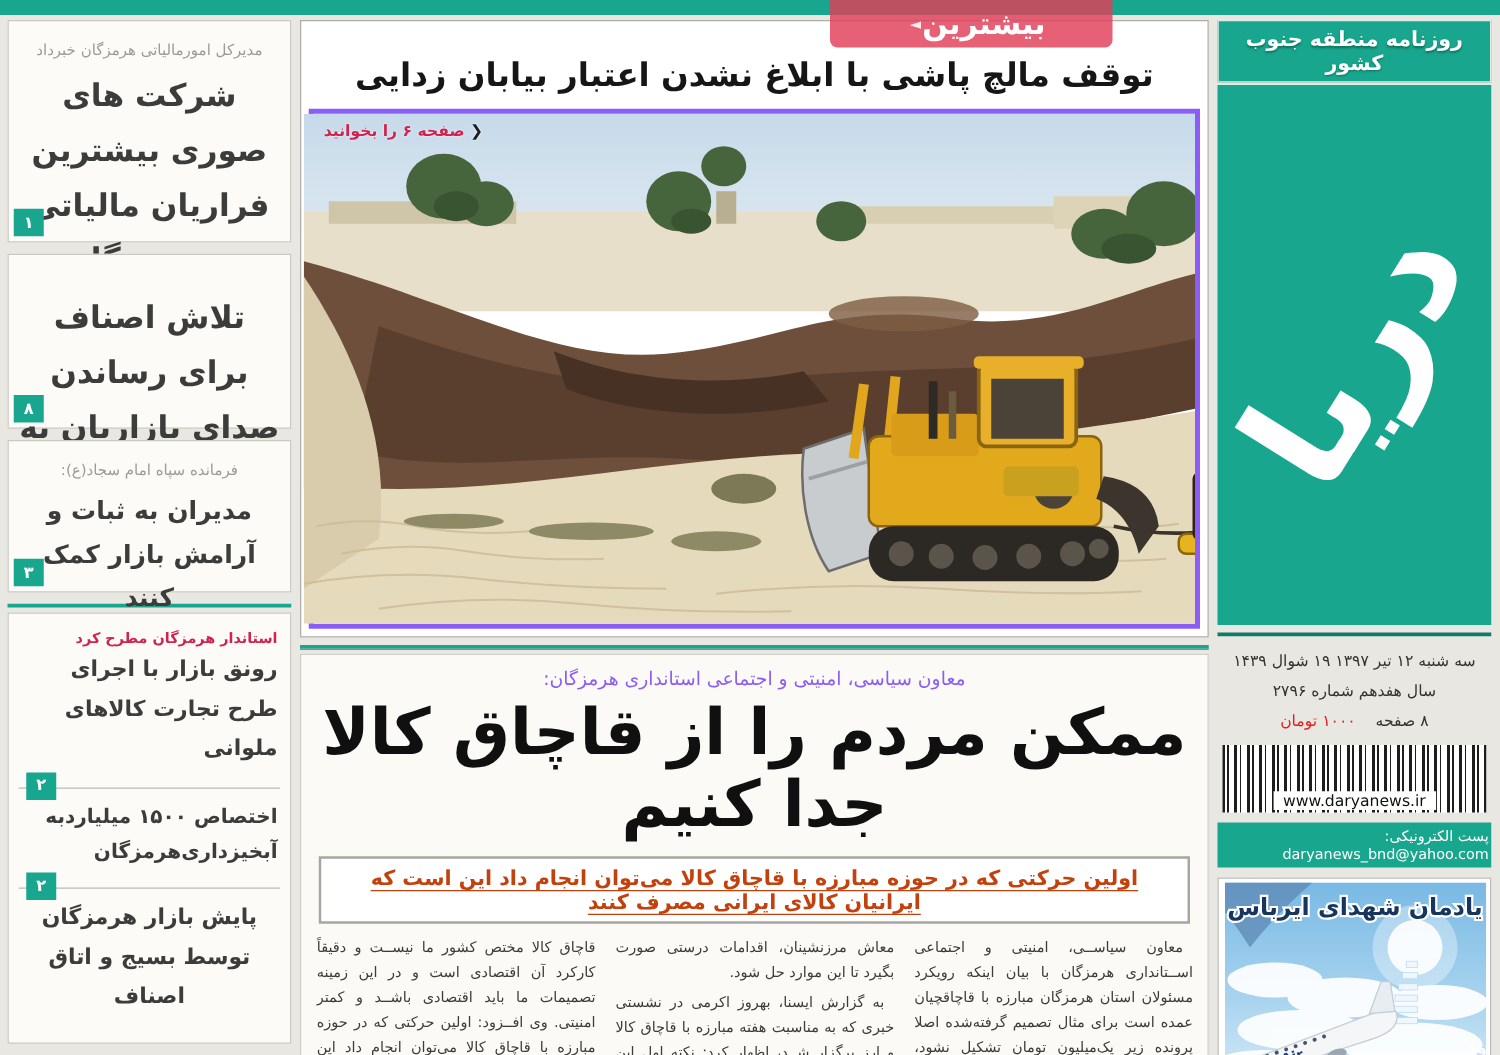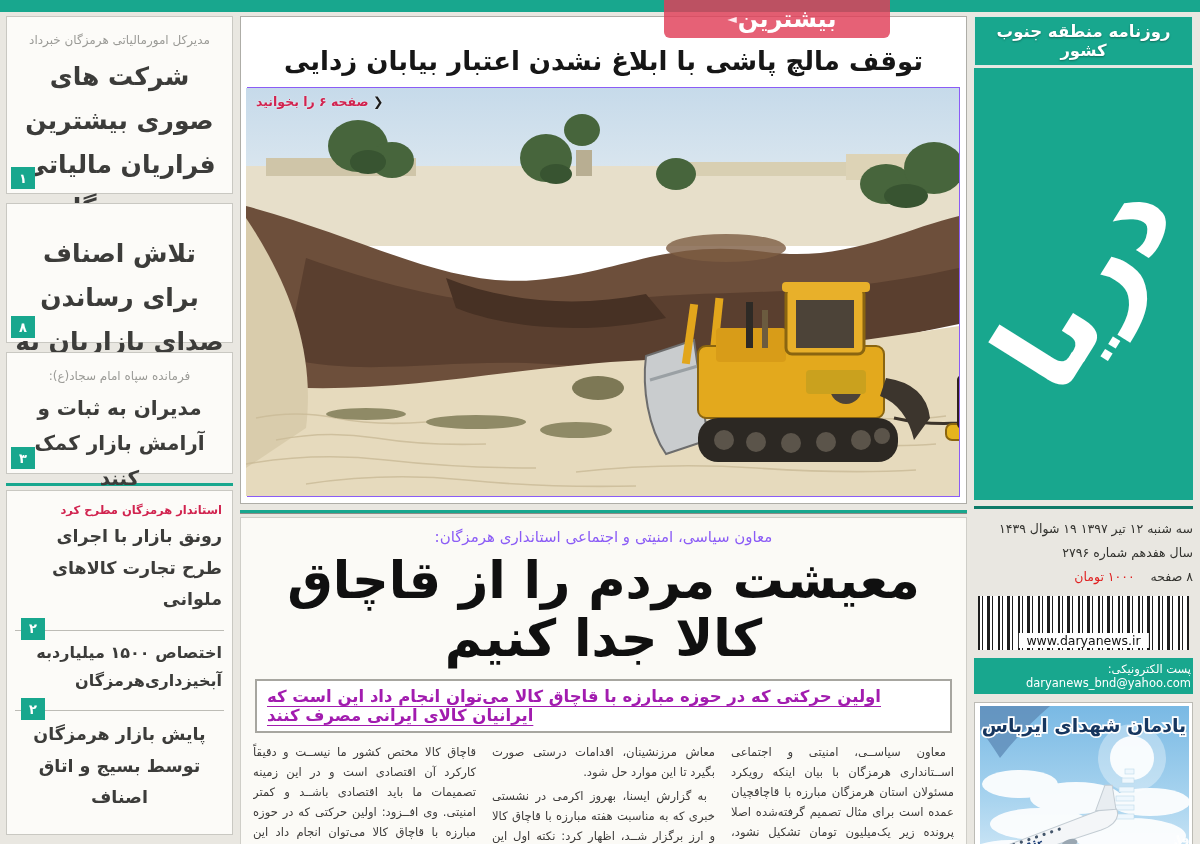--- a/index.html
+++ b/index.html
@@ -46,38 +46,38 @@
   .g-title { font-size:17.5px; font-weight:bold; color:#3c3c3a; line-height:1.8; }
   .g-kicker { font-size:11.5px; font-weight:bold; color:#d1234f; text-align:right; margin-bottom:4px; }
 
   
   .center { position:absolute; left:240px; top:16px; width:727px; }
   .photo-box { background:#fff; border:1px solid #aeada7; padding:5px 6px 6px; position:relative; }
   .photo-headline {
     text-align:center; font-size:26px; font-weight:bold; color:#161616;
     padding:4px 2px 8px; line-height:1.3;margin-top:19px;
   }
-  .photo-wrap { position:relative; border:1px solid #8b5cf6; }
+  .photo-wrap { position:relative; border:4px solid #8b5cf6; }
   .photo-wrap svg { display:block; }
   .page-ref {
     position:absolute; left:8px; top:6px; color:#d1234f; font-size:12.5px; font-weight:bold;
     text-shadow:0 0 2px rgba(255,255,255,.8); cursor:pointer;
   }
   .page-ref .arr { color:#1c1c1c; }
 
   .teal-rule { margin-top:6px; height:4px; border-top:3px solid #18a78e; border-bottom:1px solid #8b8b86; }
 
   .lead { position:relative; background:#fbfaf6; border:1px solid #cfcec8; margin-top:3px;
           padding:8px 12px 10px; height:352px; }
   .lead-kicker { text-align:center; color:#8b5cf6; font-size:15px; margin:2px 0 6px; }
   .lead-headline { text-align:center; font-size:51px; font-weight:bold; color:#101010;
                    line-height:1.15; letter-spacing:-1px; cursor:pointer; }
   .lead-subhead {
     border:2px solid #a7a6a0; background:#fff; margin:10px 2px 10px; padding:6px 10px;
-    text-align:left; color:#a21caf; font-size:16.5px; font-weight:bold;
+    text-align:center; color:#c2410c; font-size:16.5px; font-weight:bold;
     text-decoration:underline; text-underline-offset:4px;
   }
   .lead-body {
     column-count:3; column-gap:16px; column-fill:auto;
     direction:rtl; text-align:justify; height:158px; overflow:hidden;
     font-size:11.6px; line-height:1.72; color:#3e3c3a;
   }
   .lead-body p { margin-bottom:4px; text-indent:8px; }
   .continue { position:absolute; left:12px; bottom:6px; color:#d1234f; font-weight:bold;
               font-size:12.5px; cursor:pointer; }
@@ -90,21 +90,21 @@
   }
   .masthead {
     margin-top:2px; height:432px; background:#18a78e; position:relative; overflow:hidden;
   }
   .masthead .logo {
     position:absolute; left:50%; top:50%;
     transform:translate(-50%,-50%) rotate(-58deg);
     color:#fff; font-size:120px; font-weight:bold; line-height:1;
   }
   .m-rule { margin-top:6px; height:3px; background:#0e7a68; }
-  .dates { text-align:right; font-size:12.5px; color:#33332f; padding:8px 0 4px; line-height:1.9; }
+  .dates { text-align:center; font-size:12.5px; color:#33332f; padding:8px 0 4px; line-height:1.9; }
   .dates .price { color:#e02020; }
   .barcode-wrap { position:relative; margin:4px 4px 0; height:54px; background:#fff; }
   .barcode {
     position:absolute; inset:0;
     background:repeating-linear-gradient(90deg,
       #1d1d1d 0 2px, #fff 2px 4px, #1d1d1d 4px 5px, #fff 5px 9px,
       #1d1d1d 9px 12px, #fff 12px 14px, #1d1d1d 14px 15px, #fff 15px 20px);
   }
   .site {
     position:absolute; left:50%; bottom:2px; transform:translateX(-50%);
@@ -294,21 +294,21 @@
           <span class="arr">❮</span>
           <span>صفحه ۶ را بخوانید</span>
         </div>
       </div>
     </div>
 
     <div class="teal-rule"></div>
 
     <div class="lead">
       <div class="lead-kicker">معاون سیاسی، امنیتی و اجتماعی استانداری هرمزگان:</div>
-      <div class="lead-headline">معیشت مردم را از قاچاق کالا جدا کنیم</div>
+      <div class="lead-headline">ممکن مردم را از قاچاق کالا جدا کنیم</div>
       <div class="lead-subhead">اولین حرکتی که در حوزه مبارزه با قاچاق کالا می‌توان انجام داد این است که ایرانیان کالای ایرانی مصرف کنند</div>
       <div class="lead-body">
         <p>معاون سیاســی، امنیتی و اجتماعی اســتانداری هرمزگان با بیان اینکه رویکرد مسئولان استان هرمزگان مبارزه با قاچاقچیان عمده است برای مثال تصمیم گرفته‌شده اصلا پرونده زیر یک‌میلیون تومان تشکیل نشود، تصریح کرد: باید در استان‌هایی مانند هرمزگان معیشت مردم را از قاچاق کالا جدا کنیم و برای معاش مرزنشینان، اقدامات درستی صورت بگیرد تا این موارد حل شود.</p>
         <p>به گزارش ایسنا، بهروز اکرمی در نشستی خبری که به مناسبت هفته مبارزه با قاچاق کالا و ارز برگزار شــد، اظهار کرد: نکته اول این اســت که قبل از اینکه موضوع قاچاق کالا پدیده امنیتی باشد پدیده اقتصادی اســت. قاچاق کالا مختص کشور ما نیســت و دقیقاً کارکرد آن اقتصادی است و در این زمینه تصمیمات ما باید اقتصادی باشــد و کمتر امنیتی. وی افــزود: اولین حرکتی که در حوزه مبارزه با قاچاق کالا می‌توان انجام داد این است که ایرانیان کالای ایرانی مصرف کنند. اگر مردم از کالای خارجی اســتفاده نکنند این مسئله خودبه‌خود حل می‌شود، ممکن است برخی کالاهای ایرانی کیفیت پایین‌تری داشته باشند اما برای اشتغال و تولید کشورمان تنها از تولیدات داخلی استفاده کنند.</p>
 
       </div>
       <div class="continue">❮<span>ادامه در همین صفحه</span></div>
     </div>
   </div>
 

